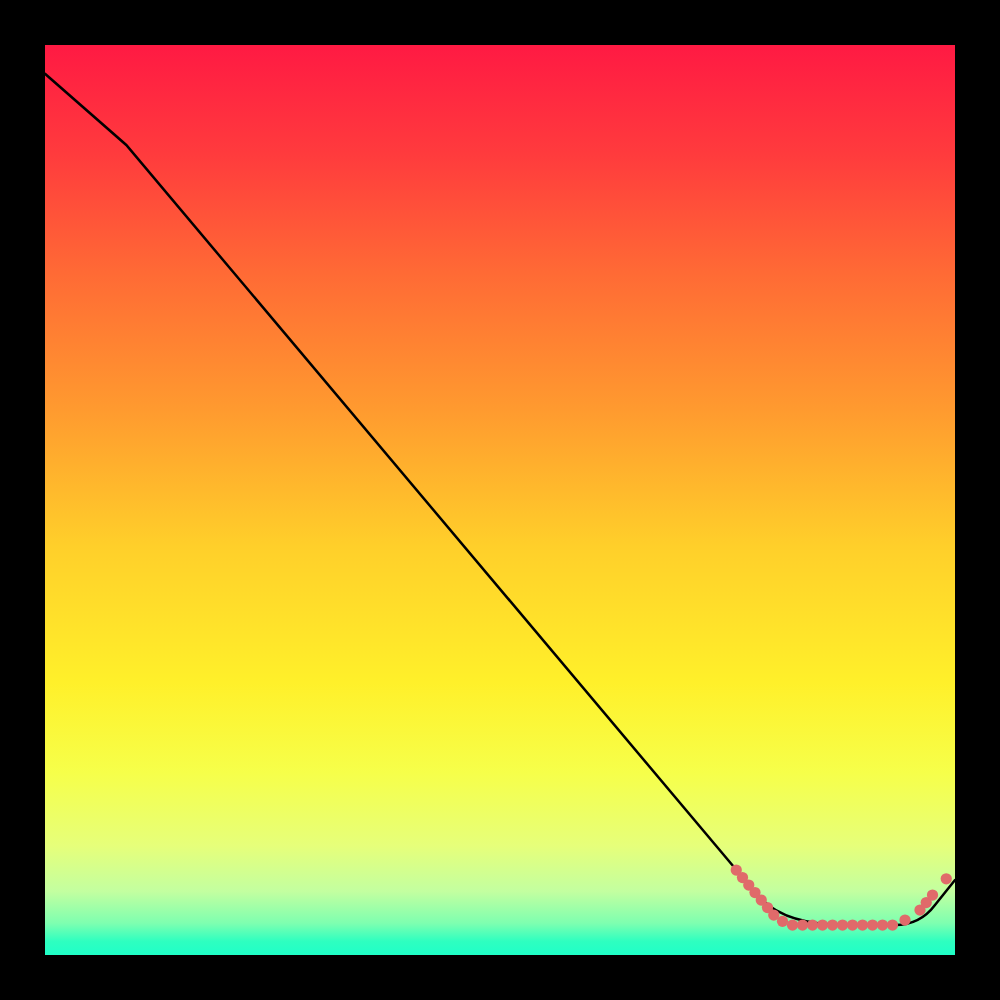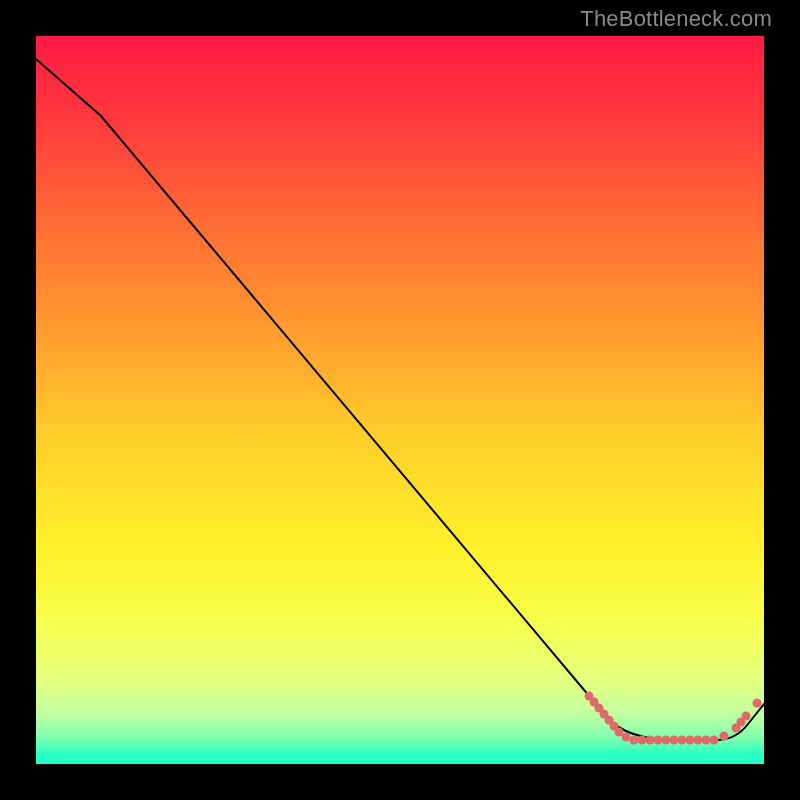--- a/index.html
+++ b/index.html
@@ -48,21 +48,20 @@
     color: #88898a;
     letter-spacing: 0.2px;
     user-select: none;
   }
 </style>
 </head>
 <body>
 
 <div class="stage">
 
-  <div class="watermark">TheBottleneck.com</div>
 
   <div class="plot-outer"></div>
 
   <div class="plot-inner">
     <svg class="curve" viewBox="0 0 728 728" preserveAspectRatio="none">
       <defs>
         <linearGradient id="bg-grad" x1="0" y1="0" x2="0" y2="1">
         <stop offset="0.00%" stop-color="#ff1a43"></stop>
             <stop offset="12.00%" stop-color="#ff3b3d"></stop>
             <stop offset="25.00%" stop-color="#ff6a35"></stop>

